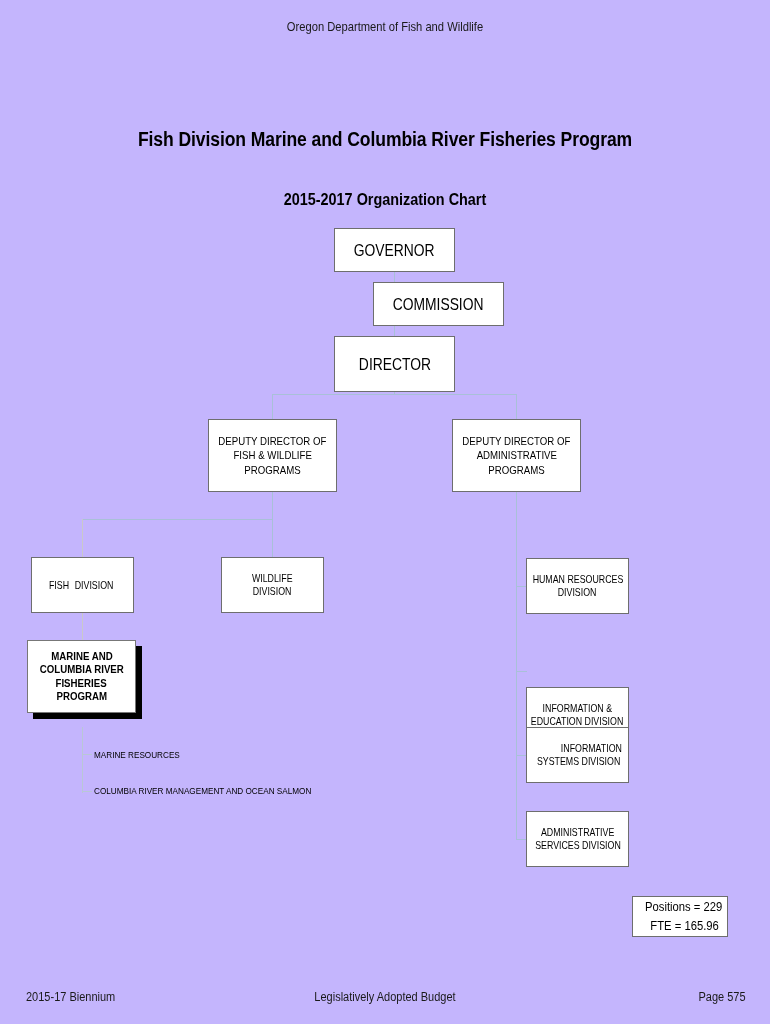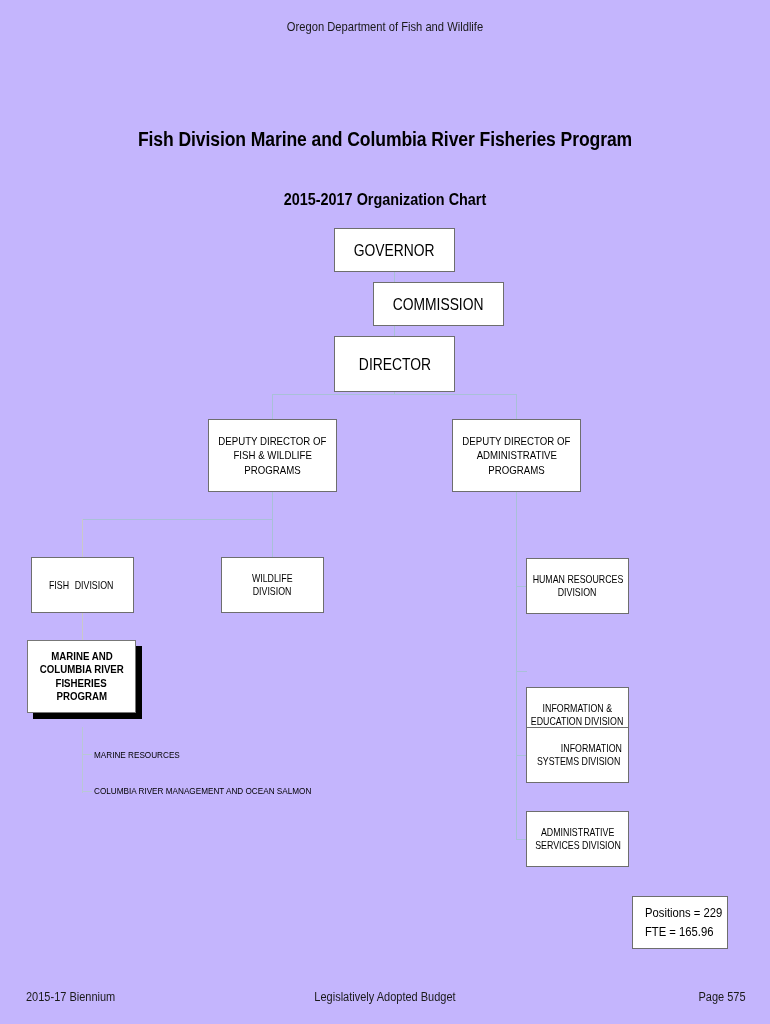--- a/index.html
+++ b/index.html
@@ -227,21 +227,21 @@
   <div class="box box-sm" style="left:526px; top:727px; width:103px; height:56px; flex-direction:column;align-items:flex-end;">
     <span>INFORMATION</span>
     <span>SYSTEMS DIVISION</span>
   </div>
 
   <div class="box box-sm" style="left:526px; top:811px; width:103px; height:56px; flex-direction:column;">
     <span>ADMINISTRATIVE</span>
     <span>SERVICES DIVISION</span>
   </div>
 
-  <div class="box-count" style="left:632px; top:896px; width:96px; height:53px;">
+  <div class="box-count" style="left:632px; top:896px; width:96px; height:41px;text-align:right;">
     <span>Positions = 229</span>
     <span>FTE = 165.96</span>
   </div>
 
   <div class="foot foot-l" style="top:990px;">2015-17 Biennium</div>
   <div class="foot foot-c" style="top:990px;">Legislatively Adopted Budget</div>
   <div class="foot foot-r" style="top:990px;">Page 575</div>
 
 </div>
 

